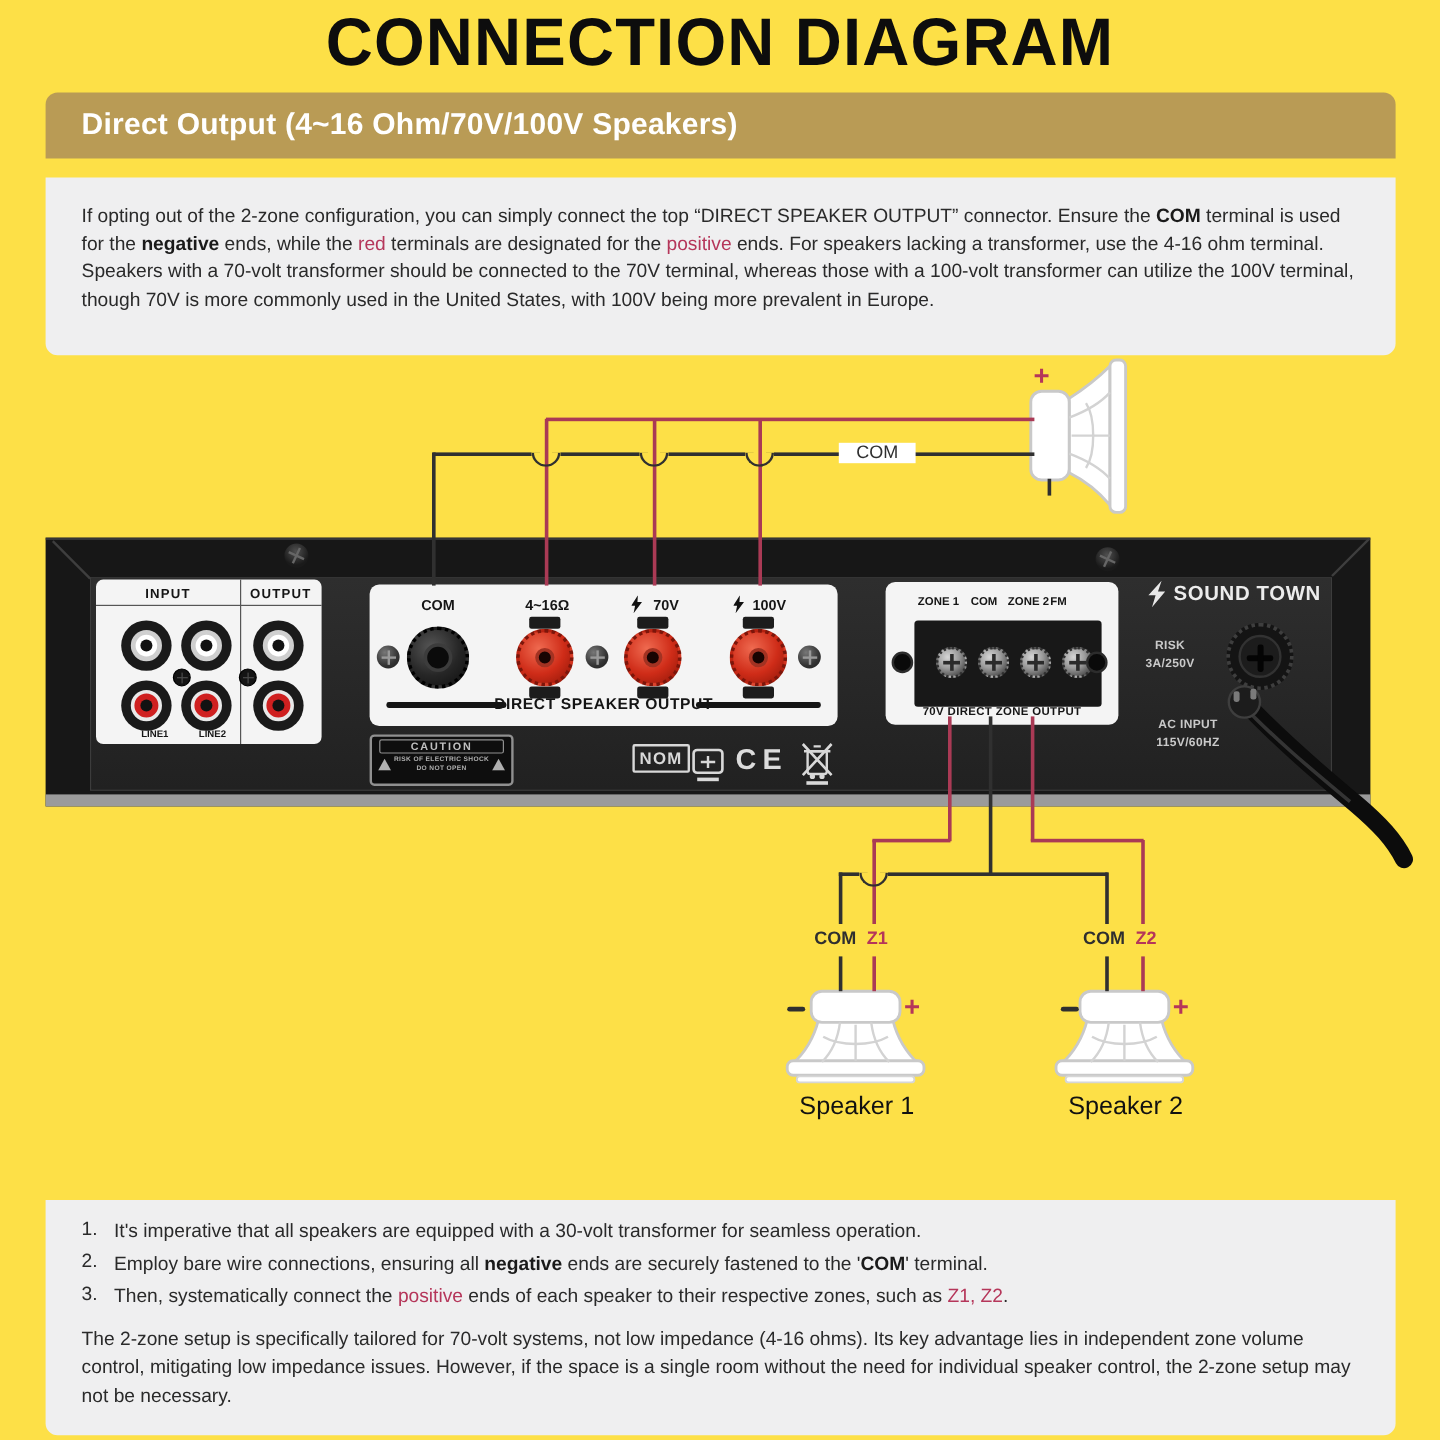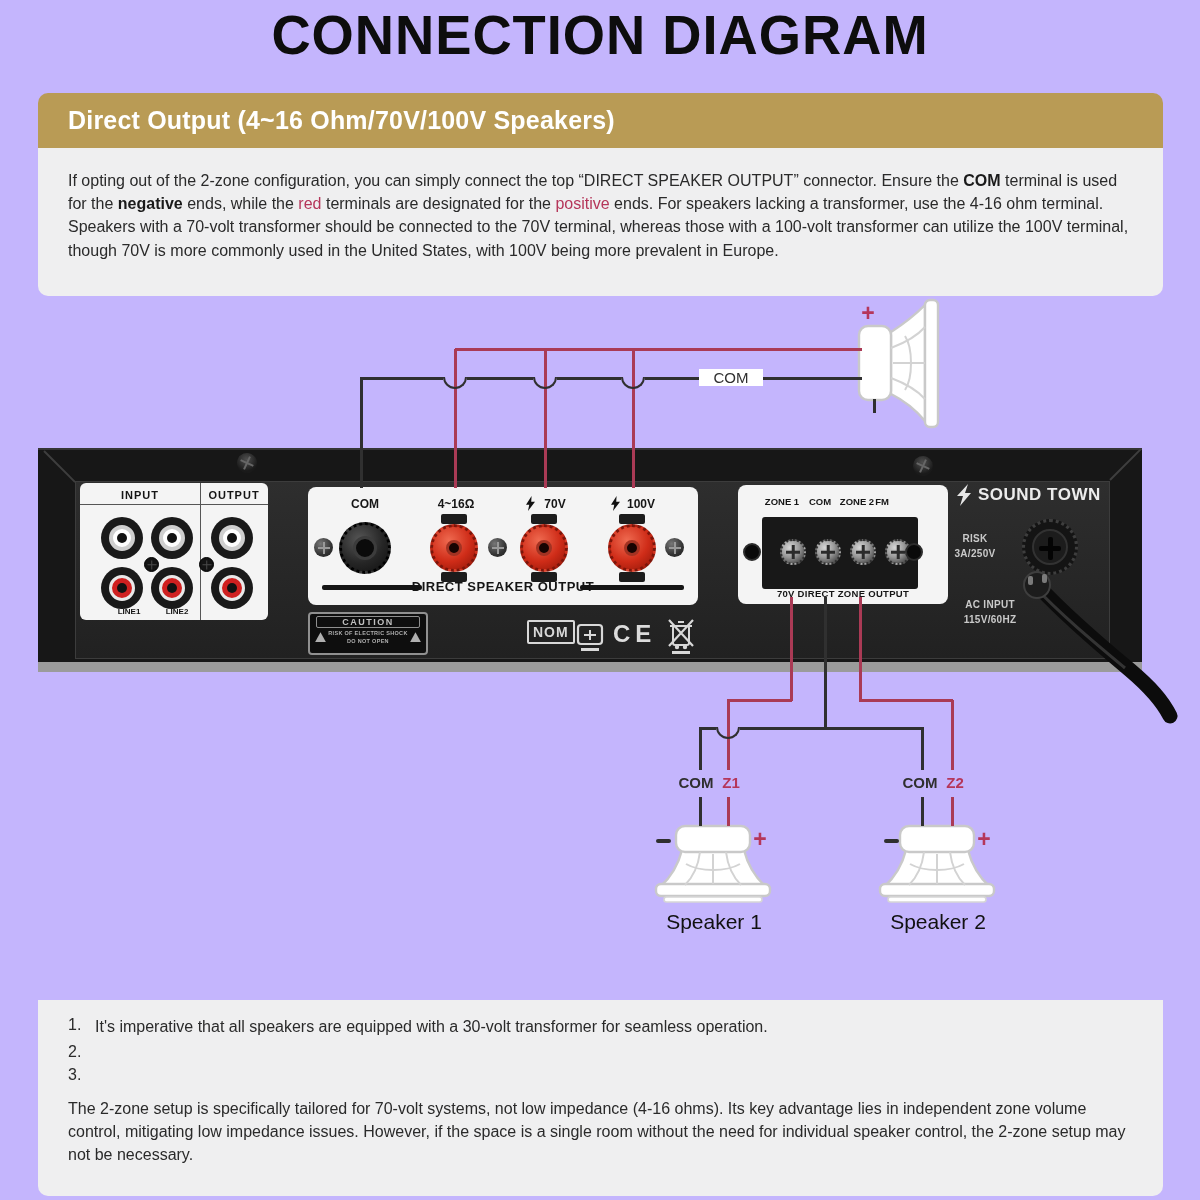--- a/index.html
+++ b/index.html
@@ -1,16 +1,16 @@
 <!DOCTYPE html>
 <html><head>
 <meta charset="utf-8">
 <style>
   html,body{margin:0;padding:0;background:#fff;}
-  #page{position:relative;width:1200px;height:1200px;background:#c4b5fd;overflow:hidden;
+  #page{position:relative;width:1200px;height:1200px;background:#fde047;overflow:hidden;
         font-family:"Liberation Sans","DejaVu Sans",sans-serif;color:#222;}
   .abs{position:absolute;}
   
   .main-title{left:0;top:2px;width:1200px;text-align:center;font-size:56px;font-weight:700;
               color:#0d0d0d;letter-spacing:1px;transform:scaleX(.97);}
   .banner{left:38px;width:1125px;height:55px;background:#b99b55;border-radius:10px 10px 0 0;
           display:flex;align-items:center;padding-left:30px;box-sizing:border-box;}
   .banner-text{color:#fff;font-size:25px;font-weight:700;white-space:pre-wrap;letter-spacing:.2px;}
   .graybox{left:38px;width:1125px;background:#efeff0;border-radius:0 0 10px 10px;box-sizing:border-box;}
   .para{font-size:16px;line-height:1.45;color:#2a2a2a;}
@@ -91,21 +91,21 @@
   .panel-small-label{position:absolute;color:#c9c9c9;font-size:10px;font-weight:700;
          text-align:center;line-height:1.45;letter-spacing:.3px;}
 </style>
 </head>
 <body>
 
 <div id="page">
 
   <div class="abs main-title">CONNECTION DIAGRAM</div>
 
-  <div class="abs banner" style="top:93px;">
+  <div class="abs banner" style="top:77px;">
     <span class="banner-text">Direct Output (4~16 Ohm/70V/100V Speakers)</span>
   </div>
   <div class="abs graybox" style="top:148px;height:148px;padding:21px 30px;">
     <div class="para"><span>If opting out of the 2-zone configuration, you can simply connect the top “DIRECT SPEAKER OUTPUT” connector. Ensure the </span><b>COM</b><span> terminal is used for the </span><b>negative</b><span> ends, while the </span><span class="red-text">red</span><span> terminals are designated for the </span><span class="red-text">positive</span><span> ends. For speakers lacking a transformer, use the 4-16 ohm terminal. Speakers with a 70-volt transformer should be connected to the 70V terminal, whereas those with a 100-volt transformer can utilize the 100V terminal, though 70V is more commonly used in the United States, with 100V being more prevalent in Europe.</span></div>
   </div>
 
   <div class="wire wr" style="left:455px;top:348px;width:407px;height:2.5px;"></div>
   <div class="wire wr" style="left:454px;top:349px;width:2.5px;height:139px;"></div>
   <div class="wire wr" style="left:544px;top:349px;width:2.5px;height:139px;"></div>
   <div class="wire wr" style="left:632px;top:349px;width:2.5px;height:139px;"></div>
@@ -229,21 +229,21 @@
       <div class="screw-dark" style="left:357px;top:51px;">
           <i class="crossh" style="width:12px;height:2px;"></i>
           <i class="crossh" style="width:2px;height:12px;"></i>
         </div>
 
       <div class="bar" style="left:14px;top:98px;width:100px;"></div>
       <div class="pl" style="left:0;top:92px;width:100%;font-size:13px;letter-spacing:.5px;">DIRECT SPEAKER OUTPUT</div>
       <div class="bar" style="left:272px;top:98px;width:104px;"></div>
     </div>
 
-    <div class="whitebox" style="left:700px;top:37px;width:210px;height:119px;">
+    <div class="whitebox" style="left:700px;top:37px;width:194px;height:119px;">
       <div class="pl" style="left:18px;top:11px;width:52px;font-size:9.5px;">ZONE 1</div>
       <div class="pl" style="left:66px;top:11px;width:32px;font-size:9.5px;">COM</div>
       <div class="pl" style="left:93px;top:11px;width:52px;font-size:9.5px;">ZONE 2</div>
       <div class="pl" style="left:132px;top:11px;width:24px;font-size:9.5px;">FM</div>
       <div style="position:absolute;left:24px;top:32px;width:156px;height:72px;background:#181818;border-radius:3px;"></div>
       <div class="screw-zone" style="left:42px;top:54px;">
           <i class="crossh" style="width:14px;height:2.5px;background:#2b2b2b;"></i>
           <i class="crossh" style="width:2.5px;height:14px;background:#2b2b2b;"></i>
         </div>
       <div class="screw-zone" style="left:77px;top:54px;">
@@ -378,20 +378,22 @@
   <div class="spk-name" style="left:634px;top:910px;">Speaker 1</div>
   <div class="spk-name" style="left:858px;top:910px;">Speaker 2</div>
 
   <div class="abs graybox" style="top:1000px;height:196px;padding:16px 30px 0;">
     <div class="list-row">
       <span class="list-num">1.</span>
       <span class="list-body"><span>It's imperative that all speakers are equipped with a 30-volt transformer for seamless operation.</span></span>
     </div>
     <div class="list-row">
       <span class="list-num">2.</span>
+      <span class="list-body"><span>Employ bare wire connections, ensuring all </span><b>negative</b><span> ends are securely fastened to the '</span><b>COM</b><span>' terminal.</span></span>
     </div>
     <div class="list-row">
       <span class="list-num">3.</span>
+      <span class="list-body"><span>Then, systematically connect the </span><span class="red-text">positive</span><span> ends of each speaker to their respective zones, such as </span><span class="red-text">Z1, Z2</span><span>.</span></span>
     </div>
     <div class="para" style="margin-top:13px;"><span>The 2-zone setup is specifically tailored for 70-volt systems, not low impedance (4-16 ohms). Its key advantage lies in independent zone volume control, mitigating low impedance issues. However, if the space is a single room without the need for individual speaker control, the 2-zone setup may not be necessary.</span></div>
   </div>
 
 </div>
 
 </body></html>

